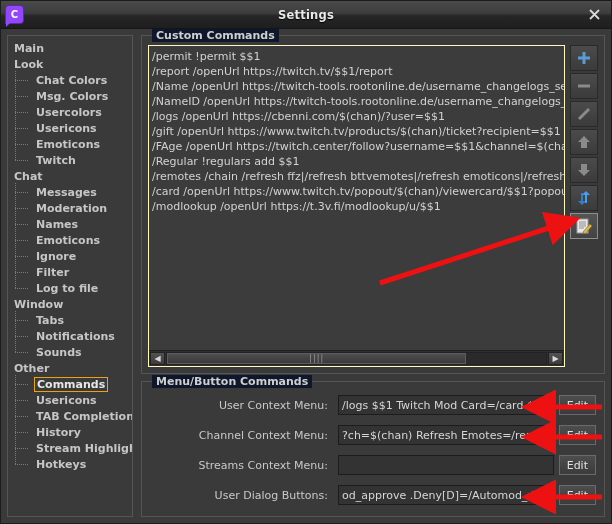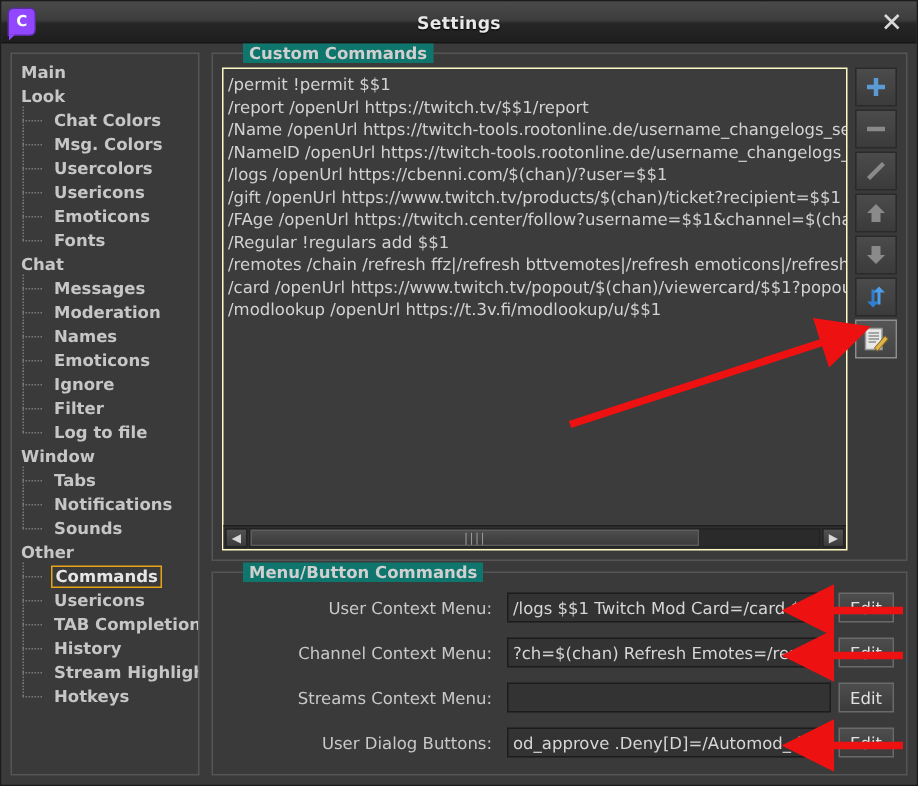--- a/index.html
+++ b/index.html
@@ -160,22 +160,22 @@
   
   .group {
     border: 1px solid #555;
     position: relative;
     box-sizing: border-box;
     padding: 9px 6px 6px 6px;
   }
   .group-title {
     position: absolute;
     top: -7px;
-    left: 20px;
-    background: #0f766e;
+    left: 10px;
+    background: #0f172a;
     padding: 0 4px;
     font-size: 11px;
     font-weight: bold;
     color: #cfcfcf;
   }
 
   .group-commands {
     flex: 1;
     min-height: 0;
     display: flex;
@@ -382,21 +382,21 @@
         <div class="tree-item child">
           <span class="tree-guide"></span>
           <span class="tree-label">Usericons</span>
         </div>
         <div class="tree-item child">
           <span class="tree-guide"></span>
           <span class="tree-label">Emoticons</span>
         </div>
         <div class="tree-item child last">
           <span class="tree-guide"></span>
-          <span class="tree-label">Fonts</span>
+          <span class="tree-label">Twitch</span>
         </div>
         <div class="tree-item">
           <span class="tree-label">Chat</span>
         </div>
         <div class="tree-item child">
           <span class="tree-guide"></span>
           <span class="tree-label">Messages</span>
         </div>
         <div class="tree-item child">
           <span class="tree-guide"></span>

